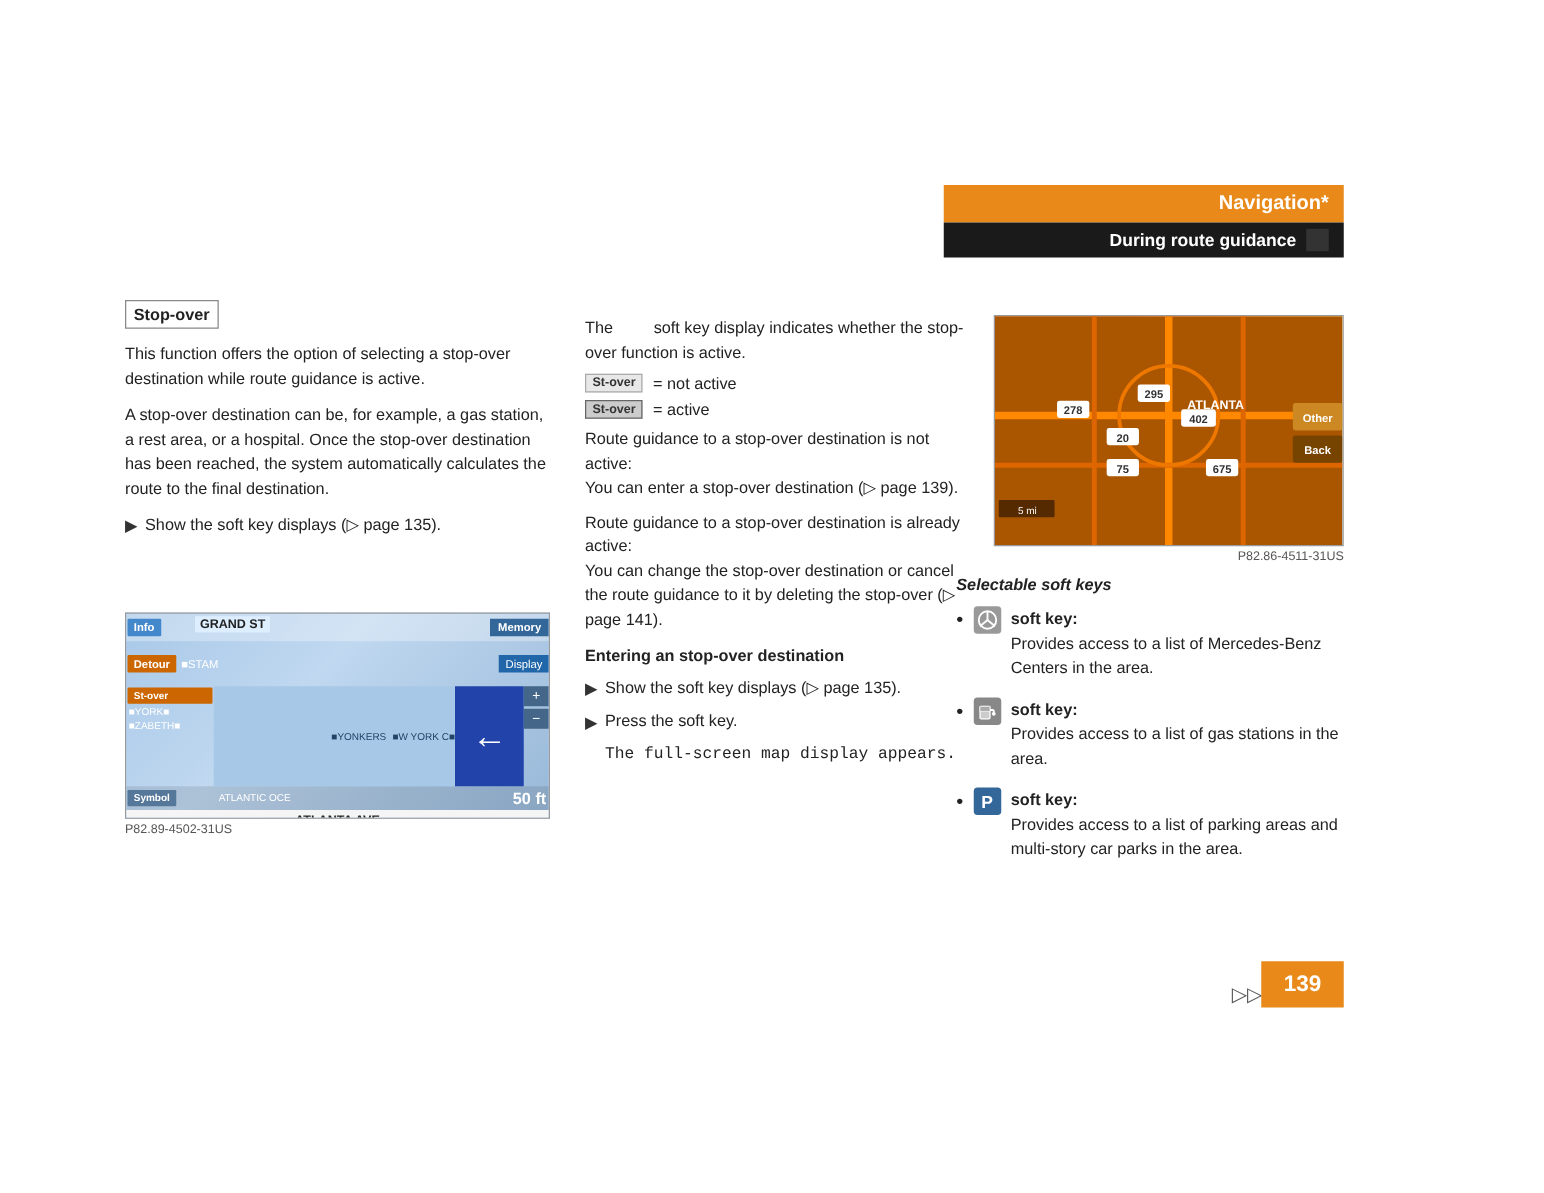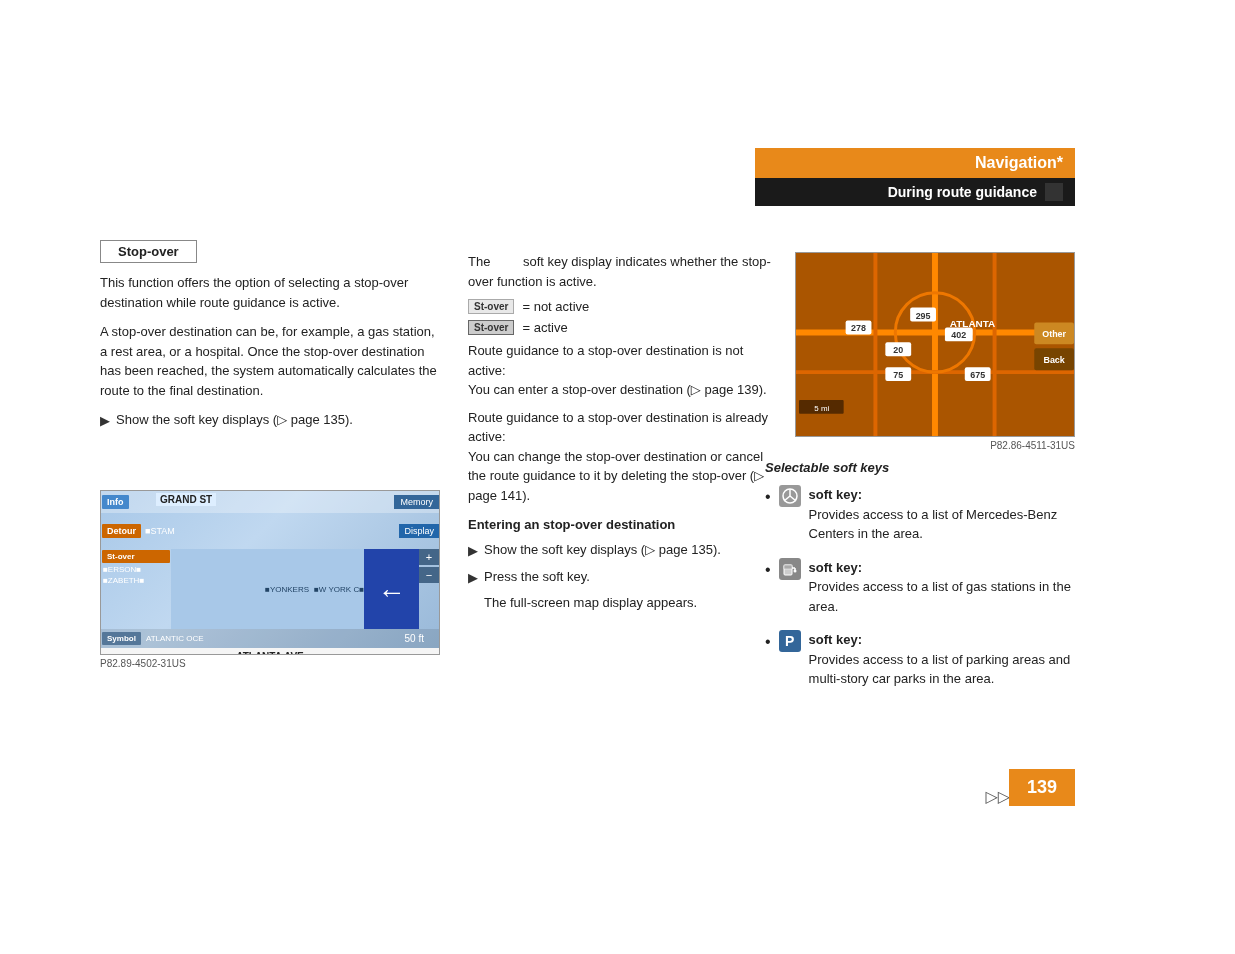--- a/index.html
+++ b/index.html
@@ -65,21 +65,21 @@
     
     .left-col {
       position: absolute;
       top: 240px;
       left: 100px;
       width: 340px;
     }
 
     .section-title-box {
       border: 1.5px solid #888;
-      padding: 3px 17px;
+      padding: 3px 6px;
       display: inline-block;
       font-weight: bold;
       font-size: 13px;
       margin-bottom: 10px;
       background: #fff;
     }
 
     .left-col p {
       font-size: 13px;
       line-height: 1.5;
@@ -133,21 +133,21 @@
       font-weight: bold;
       padding: 2px 5px;
       margin: 1px;
       border-radius: 1px;
       white-space: nowrap;
     }
     .ns-topbar-right {
       background: #336699;
       color: #fff;
       font-size: 9px;
-      font-weight: normal;
+      font-weight: bold;
       padding: 2px 6px;
       margin-left: auto;
       white-space: nowrap;
     }
     .ns-row2 {
       display: flex;
       align-items: center;
       height: 36px;
     }
     .ns-btn-orange { background: #cc6600; }
@@ -172,23 +172,24 @@
       color: #fff;
       font-size: 28px;
       padding: 5px 12px;
       border-radius: 3px;
     }
     .ns-bottom {
       display: flex;
       align-items: center;
       height: 19px;
       background: rgba(0,0,0,0.1);
+      gap: 29px;
     }
     .ns-btn-symbol { background: #557799; font-size: 8px; }
-    .ns-dist { font-size: 10px; color: #fff; margin-left: auto; padding-right: 15px; }
+    .ns-dist { font-size: 13px; color: #fff; margin-left: auto; padding-right: 2px; font-weight: bold; }
     .ns-street {
       background: #f5f5f5;
       color: #222;
       font-size: 10px;
       font-weight: bold;
       text-align: center;
       padding: 3px;
     }
     .nav-caption-left {
       position: absolute;
@@ -375,21 +376,21 @@
 
     <div class="ns-row2">
       <span class="ns-btn ns-btn-orange">Detour</span>
       <span style="font-size:9px;color:#fff;padding:0 3px;">■STAM</span>
       <span class="ns-right-btn">Display</span>
     </div>
 
     <div style="display:flex;height:80px;">
       <div style="display:flex;flex-direction:column;width:70px;">
         <span class="ns-btn" style="background:#cc6600;margin-bottom:1px;font-size:8px;">St-over</span>
-        <span style="font-size:8px;color:#fff;padding:1px 2px;">■ERSON■</span>
+        <span style="font-size:8px;color:#fff;padding:1px 2px;">■YORK■</span>
         <span style="font-size:8px;color:#fff;padding:1px 2px;">■ZABETH■</span>
       </div>
       <div class="ns-map-area">
         <span style="font-size:8px;color:#224466;margin-right:5px;">■YONKERS</span>
         <span style="font-size:8px;color:#224466;">■W YORK C■</span>
       </div>
       <div style="display:flex;align-items:center;justify-content:center;width:55px;background:#2244aa;">
         <span class="ns-center-arrow">←</span>
       </div>
       <div style="display:flex;flex-direction:column;width:20px;">
@@ -428,21 +429,21 @@
   <div class="mid-heading">Entering an stop-over destination</div>
 
   <div class="mid-bullet">
     <span class="bullet-arrow">▶</span>
     <span>Show the soft key displays (▷ page 135).</span>
   </div>
   <div class="mid-bullet">
     <span class="bullet-arrow">▶</span>
     <span>Press the        soft key.</span>
   </div>
-  <div style="padding-left:16px;font-size:13px;line-height:1.5;">
+  <div style="padding-left:16px;font-size:13px;line-height:1.5;font-family:Liberation Mono, monospace;">
     <span>The full-screen map display appears.</span>
   </div>
 </div>
 
 <div class="nav-screen-right">
   <div class="nav-screen-right-inner">
 
     <svg class="road-overlay" viewBox="0 0 280 185" xmlns="http://www.w3.org/2000/svg">
 
       <rect width="280" height="185" fill="#aa5500"></rect>

